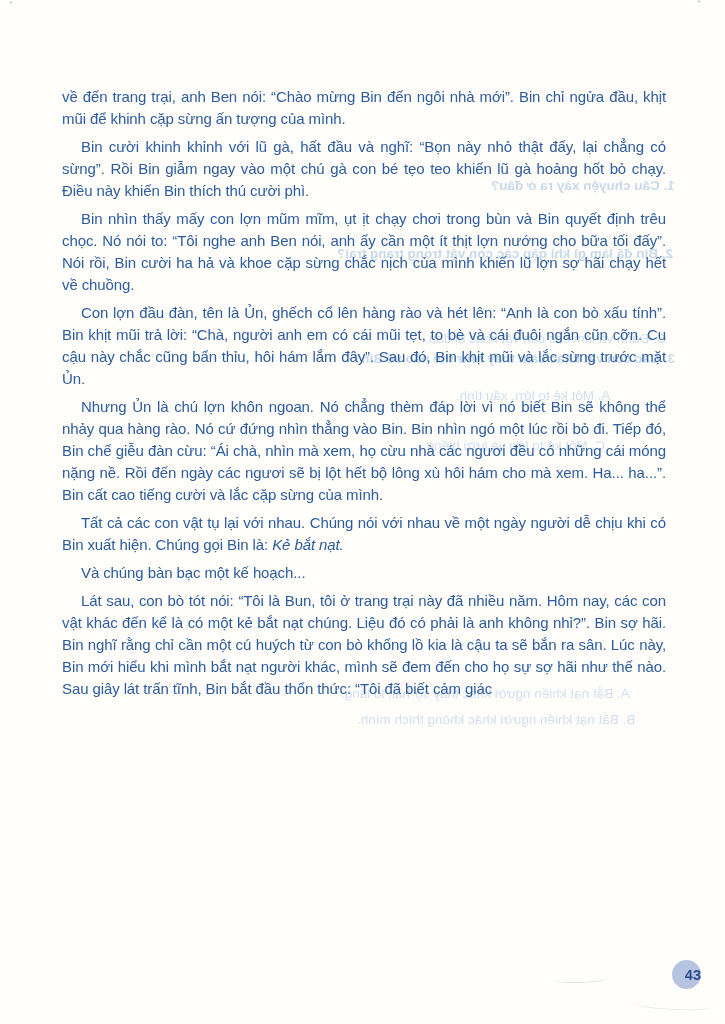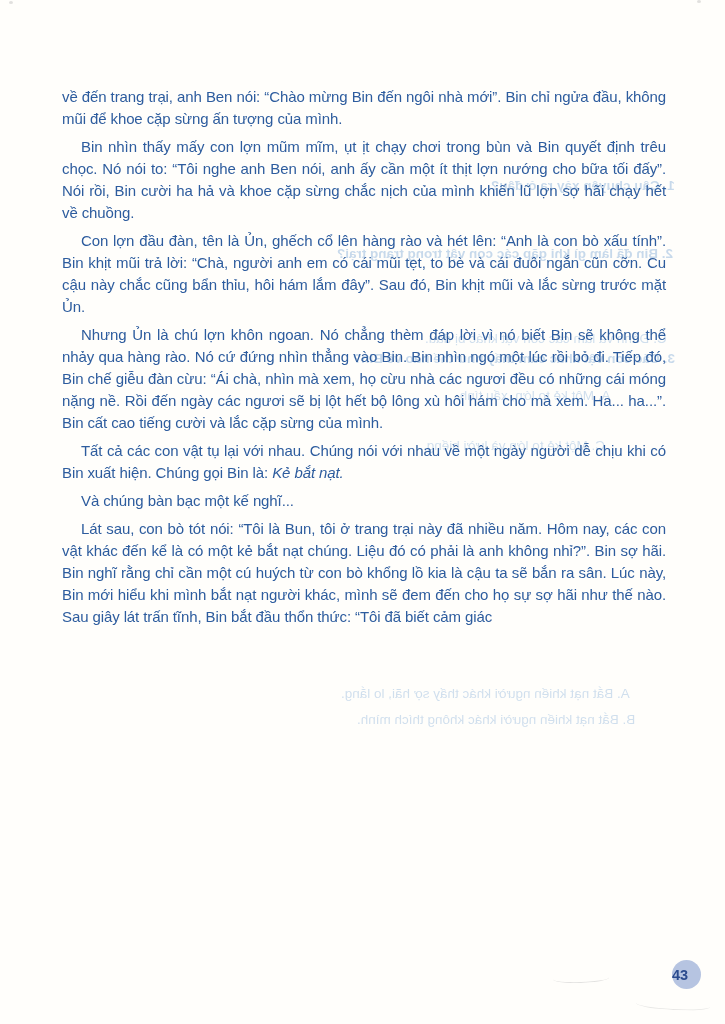--- a/index.html
+++ b/index.html
@@ -26,21 +26,21 @@
     text-align:justify;
   }
   .story p{margin:6px 0 0 0;text-indent:19px;}
   .story p.cont{margin-top:0;text-indent:0;}
   .story em{font-style:italic;}
   
   .page-badge{
     position:absolute;left:672px;top:960px;width:29px;height:29px;
     border-radius:50%;background:#b6c4e1;
     color:#2b4b8e;font-weight:bold;font-size:14.5px;
-    display:flex;align-items:center;justify-content:flex-start;
+    display:flex;align-items:center;justify-content:flex-end;
   }
   
   .smudge{position:absolute;border-bottom:1.5px solid #cbcbcb;border-radius:50%;opacity:.55;}
   .smudge.s1{left:553px;top:974px;width:56px;height:8px;transform:rotate(-2deg);}
   .smudge.s2{left:636px;top:1000px;width:74px;height:9px;transform:rotate(3deg);opacity:.45;}
   .speck{position:absolute;background:#9a9a9a;opacity:.3;border-radius:50%;}
   .speck.t1{left:9px;top:1px;width:4px;height:3px;}
   .speck.t2{left:697px;top:0;width:4px;height:3px;}
 </style>
 </head>
@@ -51,26 +51,27 @@
   <div class="ghost b" style="top:178px;right:50px;">1. Câu chuyện xảy ra ở đâu?</div>
   <div class="ghost b" style="top:246px;right:52px;">2. Bin đã làm gì khi gặp các con vật trong trang trại?</div>
   <div class="ghost" style="top:331px;right:58px;">C. Đánh và làm các con vật khác bị đau.</div>
   <div class="ghost b" style="top:351px;right:50px;">3. Các con vật khác cảm thấy như thế nào về Bin?</div>
   <div class="ghost" style="top:388px;right:115px;">A. Một kẻ to lớn, xấu tính.</div>
   <div class="ghost" style="top:438px;right:120px;">C. Một kẻ to lớn và lười biếng.</div>
   <div class="ghost" style="top:686px;right:95px;">A. Bắt nạt khiến người khác thấy sợ hãi, lo lắng.</div>
   <div class="ghost" style="top:712px;right:90px;">B. Bắt nạt khiến người khác không thích mình.</div>
 
   <main class="story">
-    <p class="cont"><span>về đến trang trại, anh Ben nói: “Chào mừng Bin đến ngôi nhà mới”. Bin chỉ ngửa đầu, không mũi để khoe cặp sừng ấn tượng của mình.</span></p>
+    <p class="cont"><span>về đến trang trại, anh Ben nói: “Chào mừng Bin đến ngôi nhà mới”. Bin chỉ ngửa đầu, khịt mũi để khinh cặp sừng ấn tượng của mình.</span></p>
+    <p><span>Bin cười khinh khỉnh với lũ gà, hất đầu và nghĩ: “Bọn này nhỏ thật đấy, lại chẳng có sừng”. Rồi Bin giẫm ngay vào một chú gà con bé tẹo teo khiến lũ gà hoảng hốt bỏ chạy. Điều này khiến Bin thích thú cười phì.</span></p>
     <p><span>Bin nhìn thấy mấy con lợn mũm mĩm, ụt ịt chạy chơi trong bùn và Bin quyết định trêu chọc. Nó nói to: “Tôi nghe anh Ben nói, anh ấy cần một ít thịt lợn nướng cho bữa tối đấy”. Nói rồi, Bin cười ha hả và khoe cặp sừng chắc nịch của mình khiến lũ lợn sợ hãi chạy hết về chuồng.</span></p>
     <p><span>Con lợn đầu đàn, tên là Ủn, ghếch cổ lên hàng rào và hét lên: “Anh là con bò xấu tính”. Bin khịt mũi trả lời: “Chà, người anh em có cái mũi tẹt, to bè và cái đuôi ngắn cũn cỡn. Cu cậu này chắc cũng bẩn thỉu, hôi hám lắm đây”. Sau đó, Bin khịt mũi và lắc sừng trước mặt Ủn.</span></p>
     <p><span>Nhưng Ủn là chú lợn khôn ngoan. Nó chẳng thèm đáp lời vì nó biết Bin sẽ không thể nhảy qua hàng rào. Nó cứ đứng nhìn thẳng vào Bin. Bin nhìn ngó một lúc rồi bỏ đi. Tiếp đó, Bin chế giễu đàn cừu: “Ái chà, nhìn mà xem, họ cừu nhà các ngươi đều có những cái móng nặng nề. Rồi đến ngày các ngươi sẽ bị lột hết bộ lông xù hôi hám cho mà xem. Ha... ha...”. Bin cất cao tiếng cười và lắc cặp sừng của mình.</span></p>
     <p><span>Tất cả các con vật tụ lại với nhau. Chúng nói với nhau về một ngày người dễ chịu khi có Bin xuất hiện. Chúng gọi Bin là: </span><em>Kẻ bắt nạt.</em></p>
-    <p><span>Và chúng bàn bạc một kế nghĩ...</span></p>
+    <p><span>Và chúng bàn bạc một kế hoạch...</span></p>
     <p><span>Lát sau, con bò tót nói: “Tôi là Bun, tôi ở trang trại này đã nhiều năm. Hôm nay, các con vật khác đến kể là có một kẻ bắt nạt chúng. Liệu đó có phải là anh không nhỉ?”. Bin sợ hãi. Bin nghĩ rằng chỉ cần một cú huých từ con bò khổng lồ kia là cậu ta sẽ bắn ra sân. Lúc này, Bin mới hiểu khi mình bắt nạt người khác, mình sẽ đem đến cho họ sự sợ hãi như thế nào. Sau giây lát trấn tĩnh, Bin bắt đầu thổn thức: “Tôi đã biết cảm giác</span></p>
   </main>
 
   <div class="page-badge">
     <span>43</span>
   </div>
 
   <div class="smudge s1"></div>
   <div class="smudge s2"></div>
   <div class="speck t1"></div>

